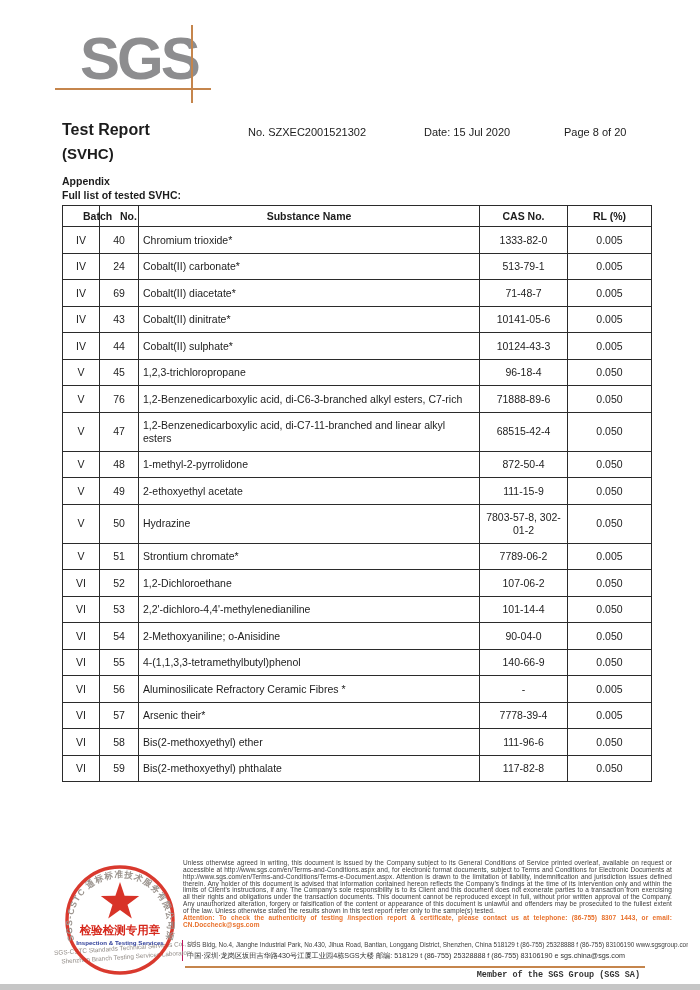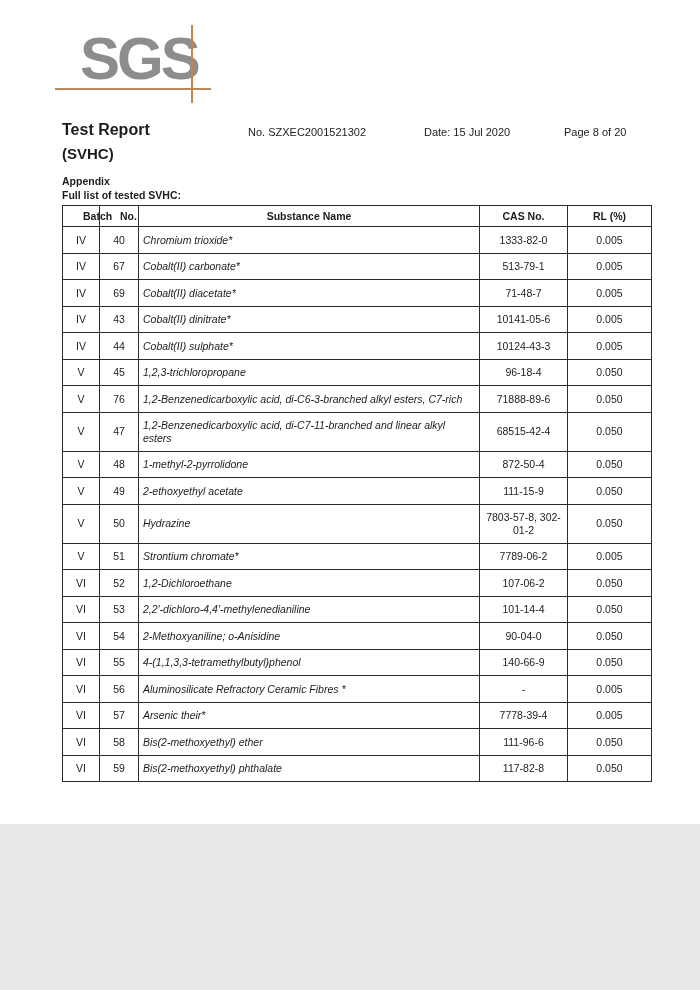--- a/index.html
+++ b/index.html
@@ -1,19 +1,19 @@
 <!DOCTYPE html>
 <html><head>
 <meta charset="utf-8">
 <style>
   * { margin: 0; padding: 0; box-sizing: border-box; }
   html, body { background: #e9e9e9; }
   body { font-family: "Liberation Sans", sans-serif; }
   #page {
-    position: relative; width: 700px; height: 824px;
+    position: relative; width: 700px; height: 990px;
     background: #ffffff; margin: 0 auto; overflow: hidden;
     color: #1c1c1c;
   }
   
   .sgs-logo {
     position: absolute; left: 80px; top: 30px;
     font-weight: bold; font-size: 60px; line-height: 58px;
     letter-spacing: -3px; color: #8d8d8f;
   }
   .logo-hline { position: absolute; left: 55px; top: 88px; width: 156px; height: 2px; background: #c5854c; }
@@ -27,21 +27,21 @@
 
   .appendix  { position: absolute; left: 62px; top: 175px; font-weight: bold; font-size: 10.5px; }
   .full-list { position: absolute; left: 62px; top: 189px; font-weight: bold; font-size: 10.5px; }
 
   
   .svhc-table-wrap { position: absolute; left: 62px; top: 205px; width: 589px; }
   table { border-collapse: collapse; width: 100%; table-layout: fixed; }
   th, td { border: 1px solid #2b2b2b; font-size: 10.5px; vertical-align: middle; }
   th { font-weight: bold; padding: 4px 20px; text-align: center; }
   td { padding: 6.5px 3px; text-align: center; line-height: 12.5px; }
-  td.substance { text-align: left; padding-left: 4px; padding-right: 6px; font-style: italic; }
+  td.substance { text-align: left; padding-left: 4px; padding-right: 6px; }
 
   
   .fineprint-block { position: absolute; left: 183px; top: 860px; width: 489px; }
   .terms {
     font-size: 6.5px; line-height: 6.85px; color: #3a3a3a;
     text-align: justify; letter-spacing: 0.1px;
   }
   .attention {
     font-size: 6.5px; line-height: 6.85px; color: #e8702a;
     text-align: justify; font-weight: bold; letter-spacing: 0.1px;
@@ -109,21 +109,21 @@
           <tr>
             <td>IV</td>
             <td>40</td>
             <td class="substance">Chromium trioxide*</td>
             <td>1333-82-0</td>
             <td>0.005</td>
           </tr>
 
           <tr>
             <td>IV</td>
-            <td>67</td>
+            <td>24</td>
             <td class="substance">Cobalt(II) carbonate*</td>
             <td>513-79-1</td>
             <td>0.005</td>
           </tr>
 
           <tr>
             <td>IV</td>
             <td>69</td>
             <td class="substance">Cobalt(II) diacetate*</td>
             <td>71-48-7</td>

